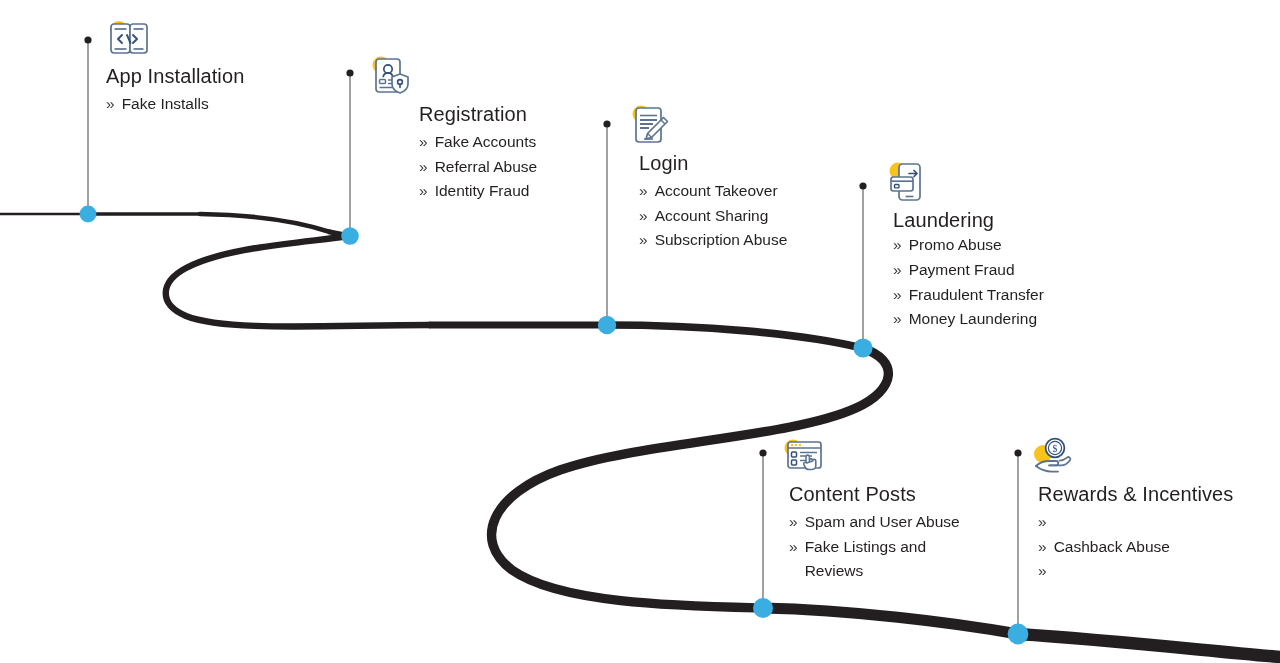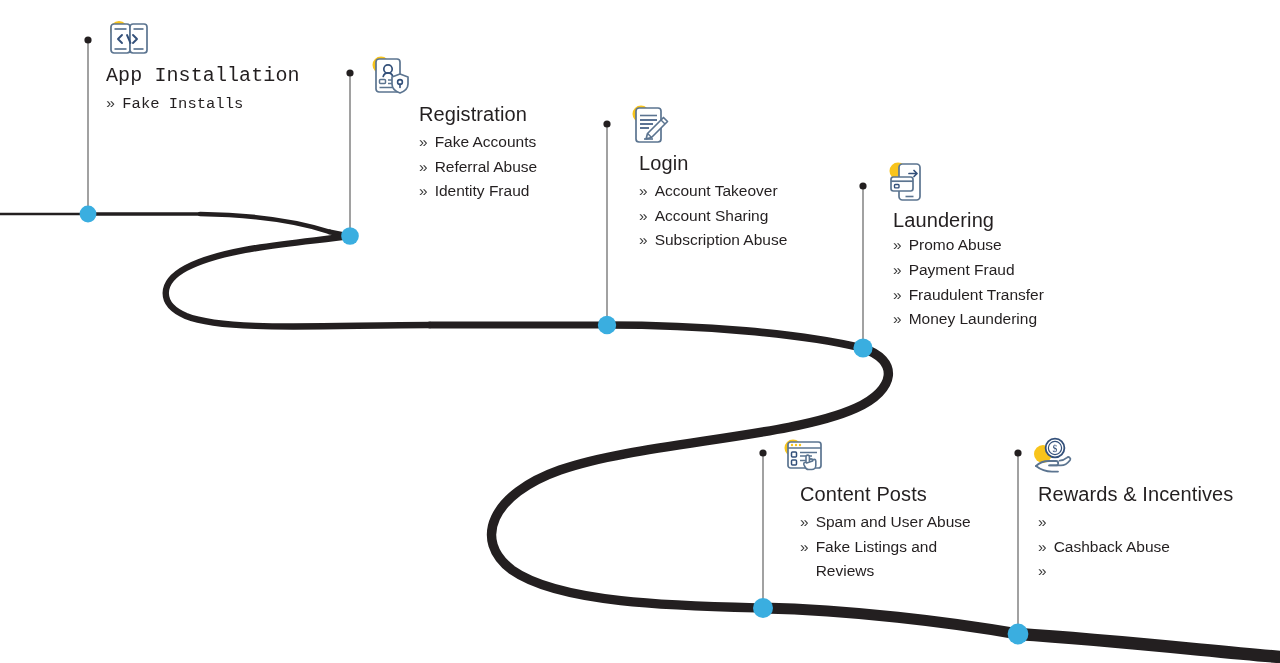--- a/index.html
+++ b/index.html
@@ -96,21 +96,21 @@
         <rect x="24" y="6" width="17" height="29" rx="3" fill="#fff" stroke="#5b7490" stroke-width="1.7"></rect>
         <line x1="8.5" y1="11" x2="20.5" y2="11" stroke="#5b7490" stroke-width="1.7"></line>
         <line x1="27.5" y1="11" x2="37.5" y2="11" stroke="#5b7490" stroke-width="1.7"></line>
         <line x1="8.5" y1="31" x2="20.5" y2="31" stroke="#5b7490" stroke-width="1.7"></line>
         <line x1="27.5" y1="31" x2="37.5" y2="31" stroke="#5b7490" stroke-width="1.7"></line>
         <polyline points="16,17 12,21 16,25" fill="none" stroke="#33507a" stroke-width="1.9" stroke-linecap="round" stroke-linejoin="round"></polyline>
         <polyline points="27,17 31,21 27,25" fill="none" stroke="#33507a" stroke-width="1.9" stroke-linecap="round" stroke-linejoin="round"></polyline>
         <line x1="24.5" y1="25" x2="21" y2="17" stroke="#33507a" stroke-width="1.9" stroke-linecap="round"></line>
       </svg>
     </span>
-    <div style="padding-top:46px;font-family:Liberation Mono, monospace;">
+    <div style="padding-top:46px;">
       <div class="stage-title">App Installation</div>
       <ul class="stage-list">
         <li>
             <span class="bullet-mark">»</span>
             <span class="bullet-text">Fake Installs</span>
           </li>
       </ul>
     </div>
   </div>
 
@@ -228,21 +228,21 @@
         <circle cx="15" cy="11" r="1.2" fill="#f8c41c"></circle>
         <circle cx="19" cy="11" r="1.2" fill="#f8c41c"></circle>
         <rect x="10.5" y="18" width="5" height="5" rx="1" fill="none" stroke="#33507a" stroke-width="1.5"></rect>
         <rect x="10.5" y="26" width="5" height="5" rx="1" fill="none" stroke="#33507a" stroke-width="1.5"></rect>
         <line x1="19" y1="18.5" x2="36" y2="18.5" stroke="#5b7490" stroke-width="1.5"></line>
         <line x1="19" y1="22" x2="31" y2="22" stroke="#5b7490" stroke-width="1.5"></line>
         <line x1="19" y1="26.5" x2="26" y2="26.5" stroke="#5b7490" stroke-width="1.5"></line>
         <path d="M25,28 v-5.2a1.7,1.7 0 0 1 3.4,0 v5.2 M28.4,26.5a1.6,1.6 0 0 1 3.2,0 M31.6,27a1.6,1.6 0 0 1 3.2,0 v4.5a4,4 0 0 1 -4,4 h-3.2a4,4 0 0 1 -3.6,-2.6 l-1.2,-2.6a1.6,1.6 0 0 1 2.8,-1.4z" fill="#fff" stroke="#5b7490" stroke-width="1.6" stroke-linejoin="round"></path>
       </svg>
     </span>
-    <div style="padding-top:48px;margin-left:11px;">
+    <div style="padding-top:48px;">
       <div class="stage-title">Content Posts</div>
       <ul class="stage-list">
         <li>
             <span class="bullet-mark">»</span>
             <span class="bullet-text">Spam and User Abuse</span>
           </li>
         <li>
             <span class="bullet-mark">»</span>
             <span class="bullet-text" style="max-width:164px;">Fake Listings and Reviews</span>
           </li>

